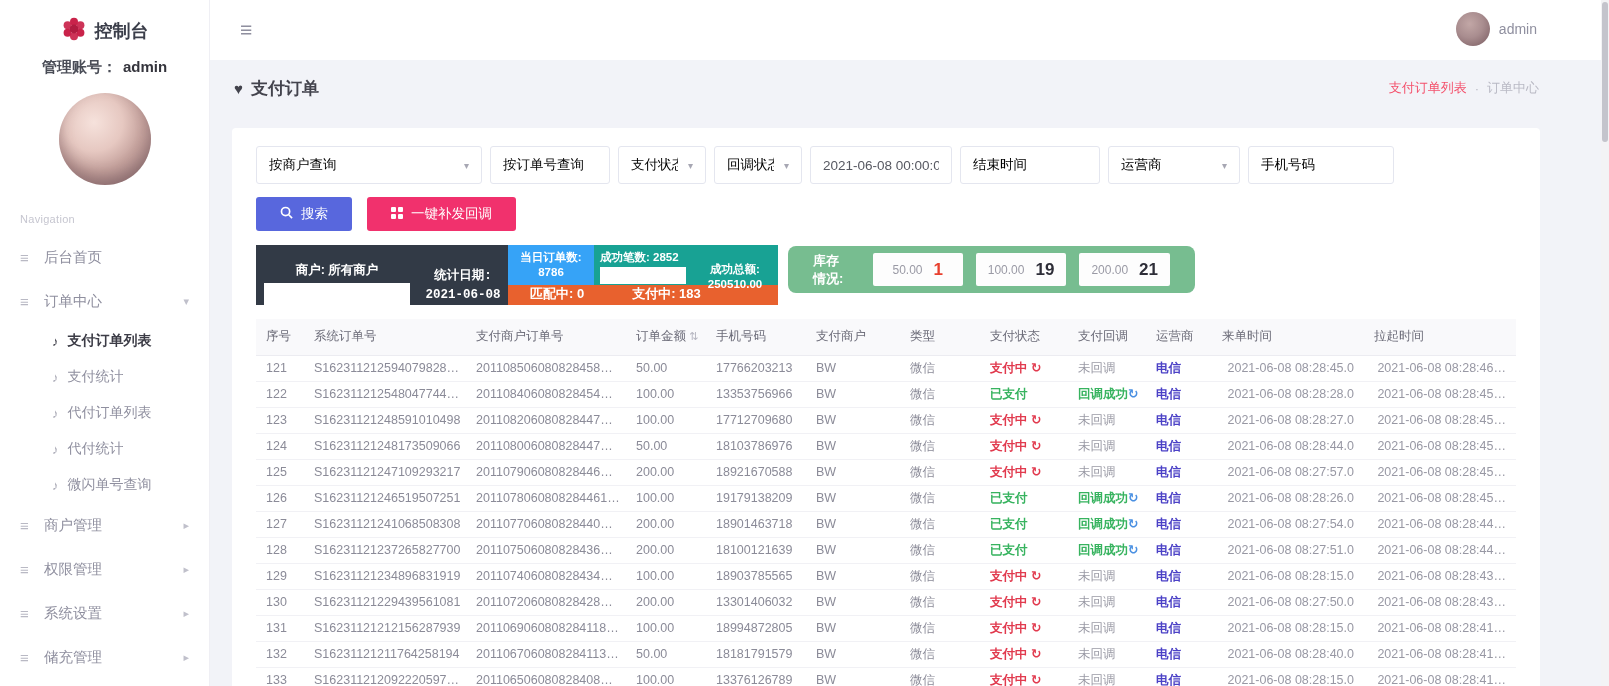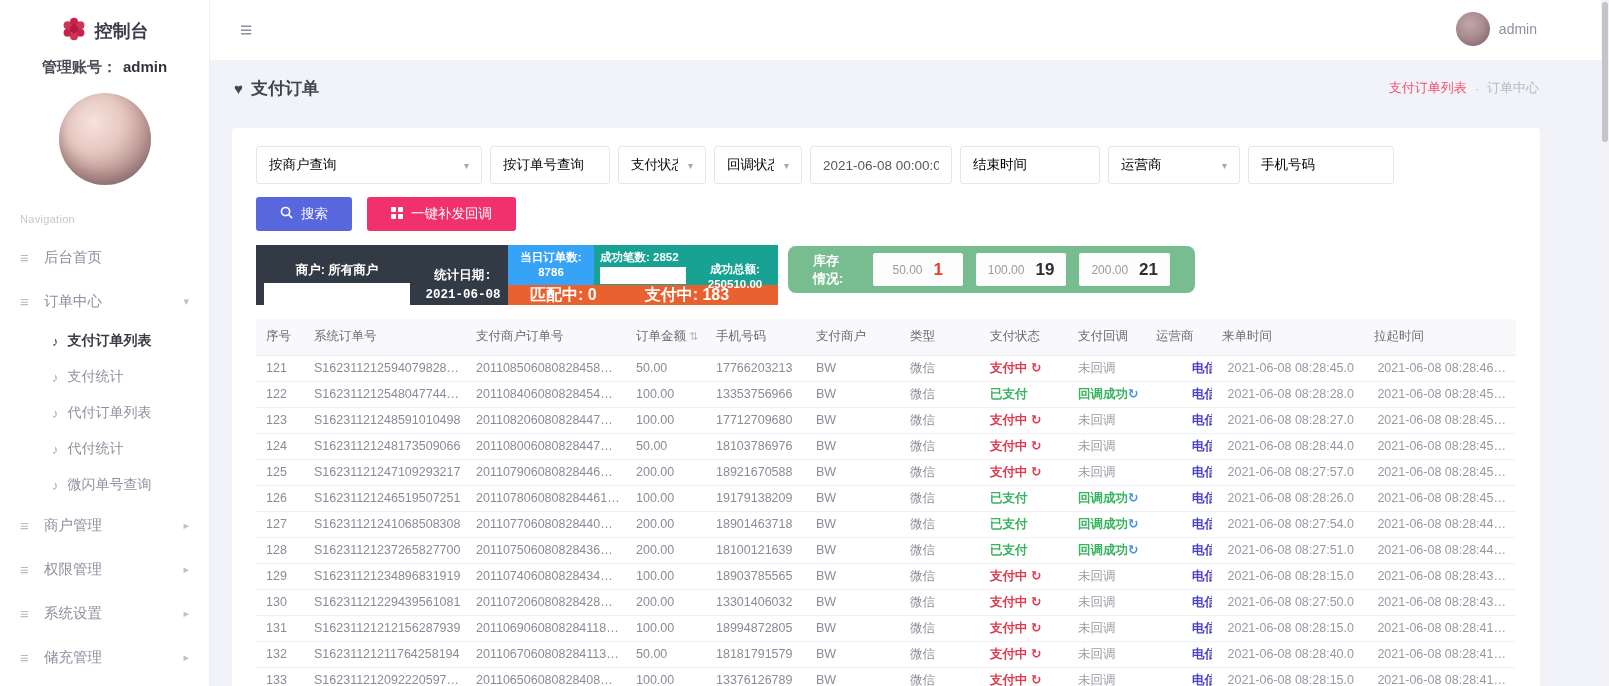--- a/index.html
+++ b/index.html
@@ -68,21 +68,21 @@
   .masked { width:146px; height:22px; background:#fff; margin-top:4px; }
   .sd-right { flex:1; text-align:center; padding-top:17px; line-height:19px;font-family:Liberation Mono, monospace; }
   .stat-mid { width:270px; }
   .stat-mid-top { display:flex; height:40px; }
   .stat-blue { width:86px; background:var(--stat-blue,#36a3f7); color:#fff; font-size:11.5px;
                font-weight:bold; text-align:center; padding-top:5px; line-height:15px; }
   .stat-teal { flex:1; background:var(--stat-teal,#18a294); color:#fff; font-size:11.5px; font-weight:bold; display:flex; }
   .tl { width:98px; padding:5px 0 0 6px; }
   .masked-sm { width:86px; height:17px; background:#fff; margin-top:2px; }
   .tr2 { flex:1; text-align:center; padding-top:17px; line-height:15px; }
-  .stat-orange { height:20px; background:var(--stat-orange,#e8612e); color:#fff; font-size:16px;
+  .stat-orange { height:20px; background:var(--stat-orange,#e8612e); color:#fff; font-size:13px;
                  font-weight:bold; display:flex; align-items:flex-start; gap:48px; padding-left:22px; }
   .stat-gap { width:10px; }
   .stat-green { width:407px; height:47px; margin-top:1px; background:var(--stat-green,#77bd90);
                 border-radius:8px; display:flex; align-items:center; padding:0 25px; gap:13px;
                 color:#fff; font-size:13px; font-weight:bold; }
   .inv-label { margin-right:12px; }
   .inv-box { background:#fdfdfd; border-radius:2px; height:33px; display:flex; align-items:center;
              justify-content:center; gap:11px; padding:0 12px; min-width:90px; }
   .inv-price { color:#9a9aa5; font-size:12px; font-weight:normal; }
   .inv-count { font-size:17px; font-weight:bold; color:#2e2e38; }
@@ -95,21 +95,21 @@
   .sort { color:#b6b6c0; font-size:11px; cursor:pointer; }
   td { height:26px; padding:0 10px; color:#8b8b98; border-bottom:1px solid #f1f1f5;
        white-space:nowrap; overflow:hidden; }
   .st-paying { color:var(--status-red,#e13a4e); font-weight:bold; }
   .st-paid { color:var(--status-green,#37b35f); font-weight:bold; }
   .cb-success { color:var(--status-green,#37b35f); font-weight:bold; }
   .cb-none { color:#9a9aa5; }
   .ricon { cursor:pointer; font-weight:bold; }
   .ricon.red { color:var(--status-red,#e13a4e); }
   .ricon.blue { color:#4a90e2; }
-  .op { color:var(--operator-purple,#4b41c6); font-weight:bold;margin-left:36px; }
+  .op { color:var(--operator-purple,#4b41c6); font-weight:bold; }
   .time { color:#9898a4;text-align:right; }
   
   .scrollbar { position:absolute; right:0; top:0; width:8px; height:686px; background:#f3f3f5; z-index:5; }
   .scroll-thumb { width:6px; margin:2px auto 0; height:140px; background:#c4c4cc; border-radius:3px; }
 </style>
 </head>
 <body>
 
 <div class="sidebar">
   <div class="logo-row">

